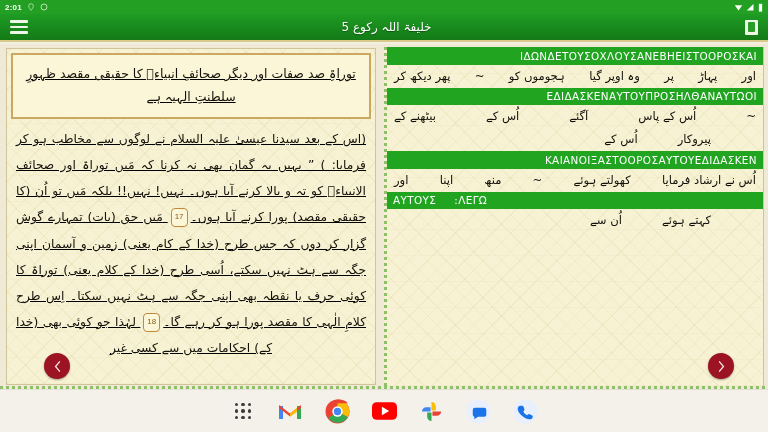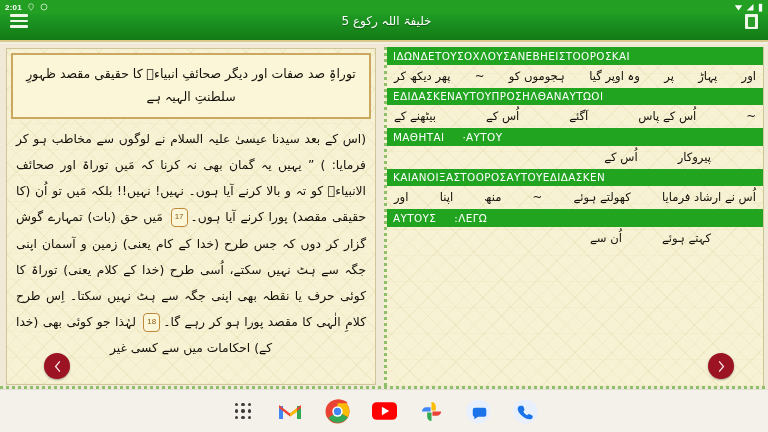--- a/index.html
+++ b/index.html
@@ -21,21 +21,21 @@
   .sb-left { display:flex; align-items:center; gap:5px; }
   .sb-clock { color:#ffffff; font-size:8px; font-weight:bold; letter-spacing:.2px;}
   .sb-ic { width:8px; height:8px; display:block; }
   .sb-right { display:flex; align-items:center; gap:3px; }
 
   
   .appbar {
     position:absolute; top:14px; left:0; width:768px; height:28px;
     background:linear-gradient(180deg,#1f9c24 0%, #18891c 55%, #137a16 100%);
     border-bottom:2px solid #d9c98a;
-    display:flex; justify-content:space-between;
+    display:flex; align-items:center; justify-content:space-between;
     padding:0 10px;
   }
   .hamburger { width:18px; height:14px; display:flex; flex-direction:column;
     justify-content:space-between; cursor:pointer; }
   .hamburger i { display:block; height:2.6px; background:#eef6e8; border-radius:1px; }
   .appbar-title {
     color:#ffffff; font-size:12px; direction:rtl;
     font-family:"DejaVu Sans", sans-serif;
     text-shadow:0 1px 1px rgba(0,0,0,.35);
     white-space:nowrap;
@@ -67,20 +67,21 @@
     width:381px; height:100%;
     padding:4px 5px 4px 6px;
     position:relative;
     background:#efe9d6;
   }
   .left-inner {
     width:100%; height:100%;
     position:relative;
     border:1px solid #cfc49a;
     overflow:hidden;
+    text-decoration:underline;
   }
   .heading-box {
     margin:4px 4px 0 4px;
     border:2px solid #caa85f;
     background:#fbf6d8;
     padding:7px 10px 9px 10px;
     direction:rtl;
     text-align:center;
     font-family:"DejaVu Sans", sans-serif;
     font-size:12.5px;
@@ -128,21 +129,21 @@
   .greek-bar {
     background:#21a521;
     color:#ffffff;
     font-family:"DejaVu Sans", sans-serif;
     font-size:10.4px;
     letter-spacing:.4px;
     padding:2.5px 6px 3px 6px;
     white-space:nowrap;
     overflow:hidden;
     display:flex;
-    justify-content:flex-start;
+    justify-content:flex-end;
   }
   .greek-bar span { display:inline-block; }
   .greek-bar.left-align { justify-content:flex-start; gap:18px; }
   .ur-row {
     direction:rtl;
     font-family:"DejaVu Sans", sans-serif;
     font-size:11.6px;
     color:#14110a;
     padding:4px 7px 5px 7px;
     display:flex;
@@ -280,24 +281,20 @@
         </div>
 
         <div class="ur-row">
           <span>~</span>
           <span>اُس کے پاس</span>
           <span>آگئے</span>
           <span>اُس کے</span>
           <span>بیٹھنے کے</span>
         </div>
 
-        <div class="greek-bar left-align">
-          <span>ΜΑΘΗΤΑΙ</span>
-          <span>·ΑΥΤΟΥ</span>
-        </div>
 
         <div class="ur-row two">
           <span>پیروکار</span>
           <span>اُس کے</span>
         </div>
 
 
         <div class="greek-bar">
           <span>ΚΑΙ</span>
           <span>ΑΝΟΙΞΑΣ</span>

